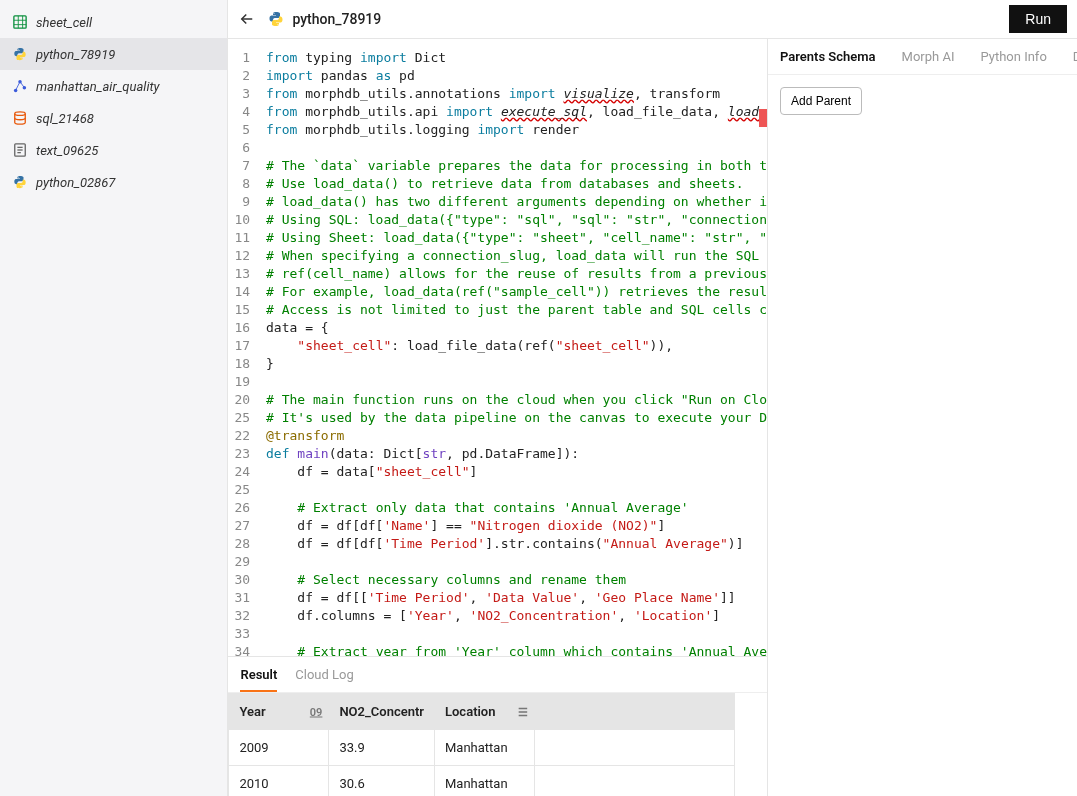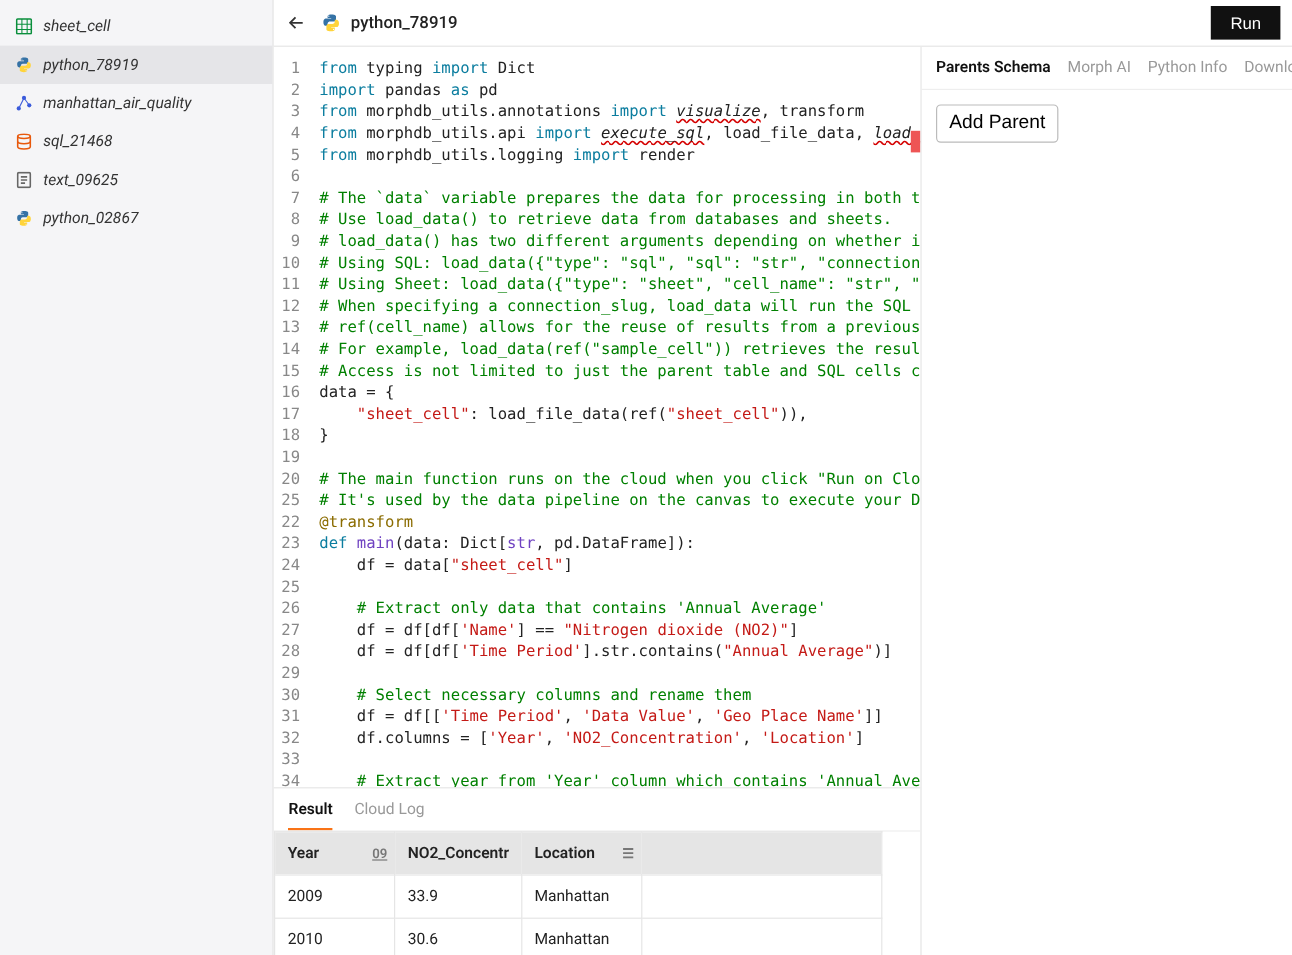--- a/index.html
+++ b/index.html
@@ -32,25 +32,25 @@
   .result-area { border-top:1px solid #e5e5e5; height:140px; display:flex; flex-direction:column;}
   .result-tabs { display:flex; gap:18px; padding:10px 12px 0 12px; font-size:13px;}
   .result-tab { color:#999; cursor:pointer; padding-bottom:8px;}
   .result-tab.active { color:#111; font-weight:600; border-bottom:2px solid #f97316;}
   .table-wrap { flex:1; overflow:auto; border-top:1px solid #eee;}
   table { border-collapse:collapse; font-size:13px;}
   th, td { border:1px solid #e5e5e5; padding:10px 10px; text-align:left;}
   th { background:#e5e5e5; font-weight:600; position:relative;}
   th .colicon { position:absolute; right:6px; top:50%; transform:translateY(-50%); color:#777; font-size:11px;}
   .right-pane { width:310px; border-left:1px solid #e5e5e5; display:flex; flex-direction:column;}
-  .right-tabs { display:flex; gap:14px; padding:10px 12px 0 12px; font-size:13px; border-bottom:1px solid #eee;}
+  .right-tabs { display:flex; gap:26px; padding:10px 12px 0 12px; font-size:13px; border-bottom:1px solid #eee;}
   .right-tab { color:#999; cursor:pointer; padding-bottom:10px; white-space:nowrap;}
   .right-tab.active { color:#111; font-weight:600;}
   .right-body { padding:12px;}
-  .add-parent { border:1px solid #bbb; background:#fff; padding:6px 10px; border-radius:4px; cursor:pointer; font-size:16px;text-align:right;}
+  .add-parent { border:1px solid #bbb; background:#fff; padding:6px 10px; border-radius:4px; cursor:pointer; font-size:12px;text-align:right;}
   svg { display:block;}
 </style>
 </head>
 <body>
 
 <div class="sidebar">
 
   <div id="sidebar-items">
       <div class="sidebar-item">
         <span class="icon">

